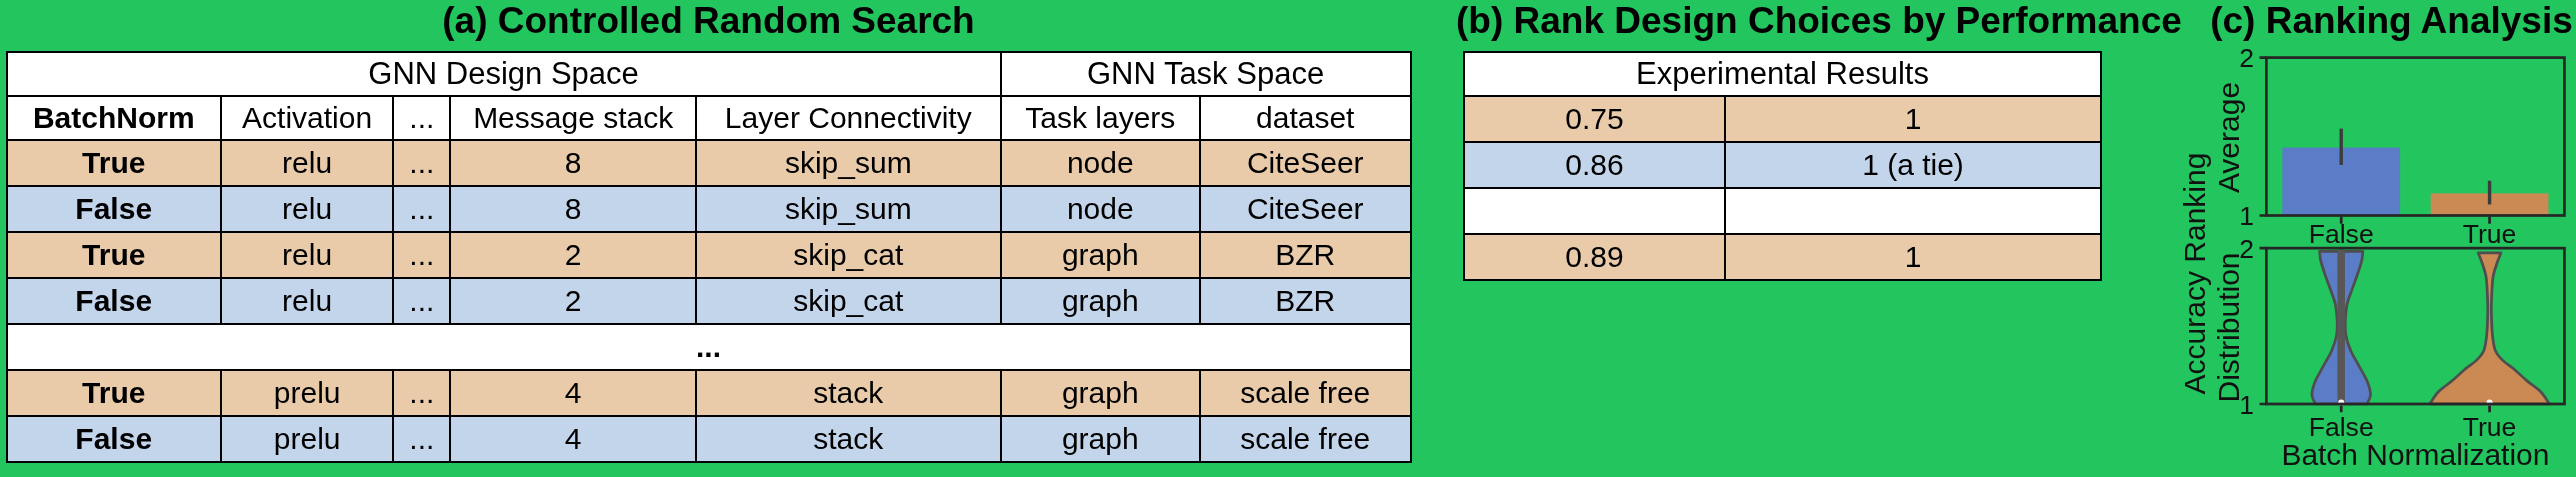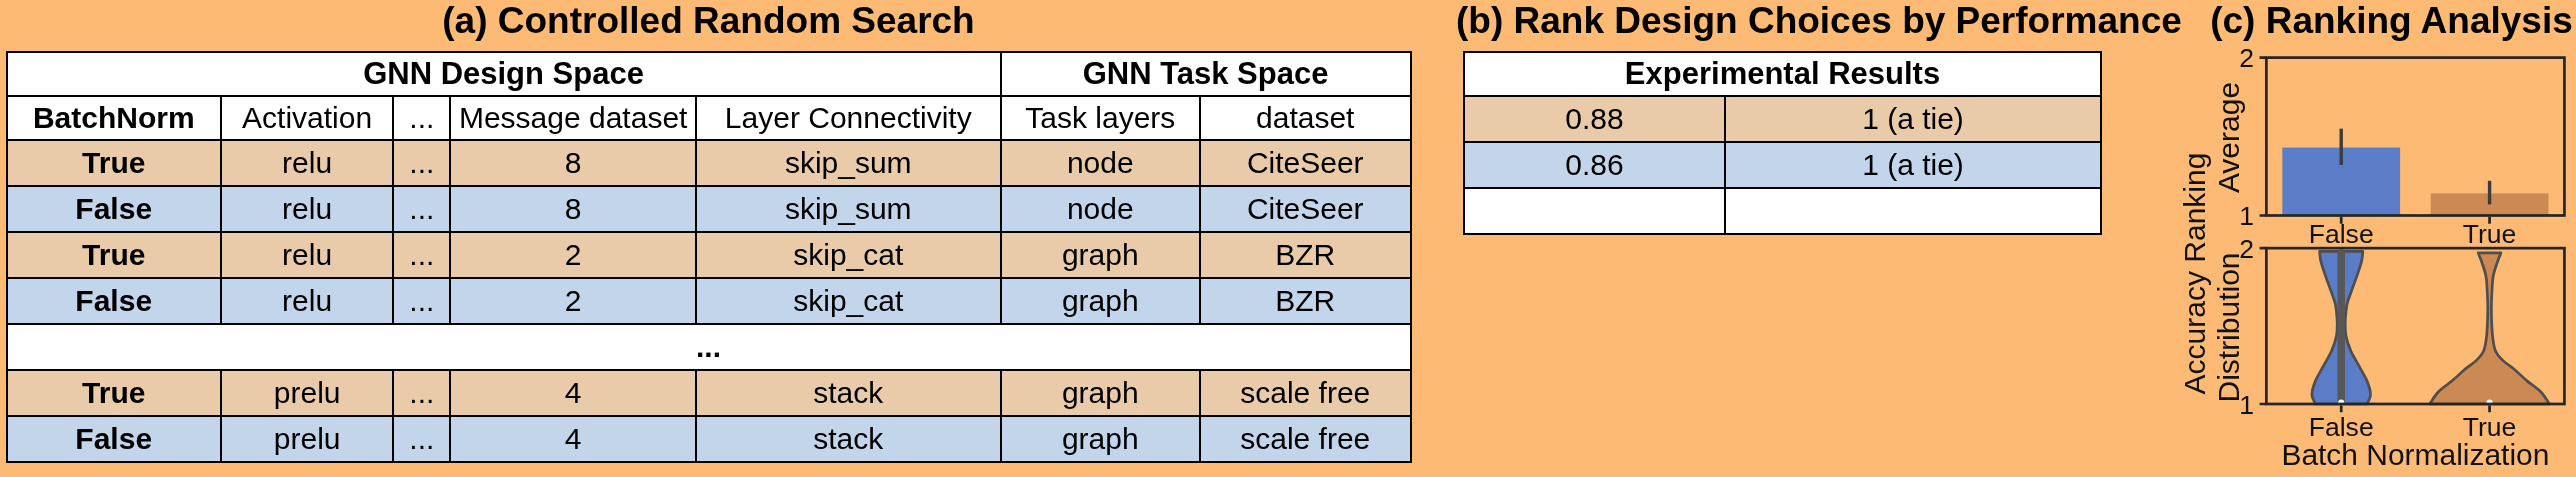--- a/index.html
+++ b/index.html
@@ -1,24 +1,24 @@
 <!DOCTYPE html>
 <html style="font-size:11px"><head>
 <meta charset="utf-8">
 <style>
   html,body{margin:0;padding:0;background:#ffffff;}
-  .fig{position:relative;width:2576px;height:478px;background:#fdba74;
+  .fig{position:relative;width:2576px;height:478px;background:#22c55e;
        font-family:"Liberation Sans",sans-serif;color:#000;overflow:hidden;}
   .fig-title{position:absolute;top:1.4px;font-weight:bold;font-size:37px;
              line-height:40px;text-align:center;white-space:nowrap;color:#000;}
   
   table{position:absolute;border-collapse:collapse;table-layout:fixed;background:#fff;}
   th,td{border:2.7px solid #000;text-align:center;vertical-align:middle;padding:0;
         font-size:30px;color:#000;overflow:hidden;white-space:nowrap;}
-  tr.group-row th{font-weight:bold;font-size:31px;height:42px;}
+  tr.group-row th{font-weight:normal;font-size:31px;height:42px;}
   tr.colhead-row th{font-weight:normal;height:42px;border-radius:7px;}
   tr.colhead-row th.bold{font-weight:bold;}
   tbody td{height:44px;}
   .tone-tan td{background:#E9CBA9;}
   .tone-blue td{background:#C3D5EB;}
   .tone-plain td{background:#ffffff;}
   #table-a tbody td:first-child{font-weight:bold;}
   
   .vlabel{position:absolute;transform:rotate(-90deg);transform-origin:center;
           font-size:30px;line-height:31px;text-align:center;white-space:nowrap;color:#111;}
@@ -47,21 +47,21 @@
     </colgroup>
     <thead>
       <tr class="group-row">
         <th colspan="5">GNN Design Space</th>
         <th colspan="2">GNN Task Space</th>
       </tr>
       <tr class="colhead-row">
         <th class="bold">BatchNorm</th>
         <th>Activation</th>
         <th>...</th>
-        <th>Message dataset</th>
+        <th>Message stack</th>
         <th>Layer Connectivity</th>
         <th>Task layers</th>
         <th>dataset</th>
       </tr>
     </thead>
     <tbody id="tbody-a">
         <tr class="tone-tan">
           <td>True</td>
           <td>relu</td>
           <td>...</td>
@@ -126,30 +126,34 @@
         <col style="width:261px">
         <col style="width:376px">
       </colgroup>
     <thead>
       <tr class="group-row">
         <th colspan="2">Experimental Results</th>
       </tr>
     </thead>
     <tbody id="tbody-b">
         <tr class="tone-tan">
-          <td>0.88</td>
-          <td>1 (a tie)</td>
+          <td>0.75</td>
+          <td>1</td>
         </tr>
         <tr class="tone-blue">
           <td>0.86</td>
           <td>1 (a tie)</td>
         </tr>
         <tr class="tone-plain">
           <td></td>
           <td></td>
+        </tr>
+        <tr class="tone-tan">
+          <td>0.89</td>
+          <td>1</td>
         </tr>
       </tbody>
   </table>
 
   <div class="vlabel" style="left:2017px;top:258px;width:354px;">Accuracy Ranking</div>
   <div class="vlabel" style="left:2119px;top:122px;width:218px;">Average</div>
   <div class="vlabel" style="left:2119px;top:312px;width:218px;">Distribution</div>
 
   <svg id="panelc-svg" style="position:absolute;left:2167px;top:37px;overflow:visible;" width="409" height="440" viewBox="3180 55 601 646">
 

